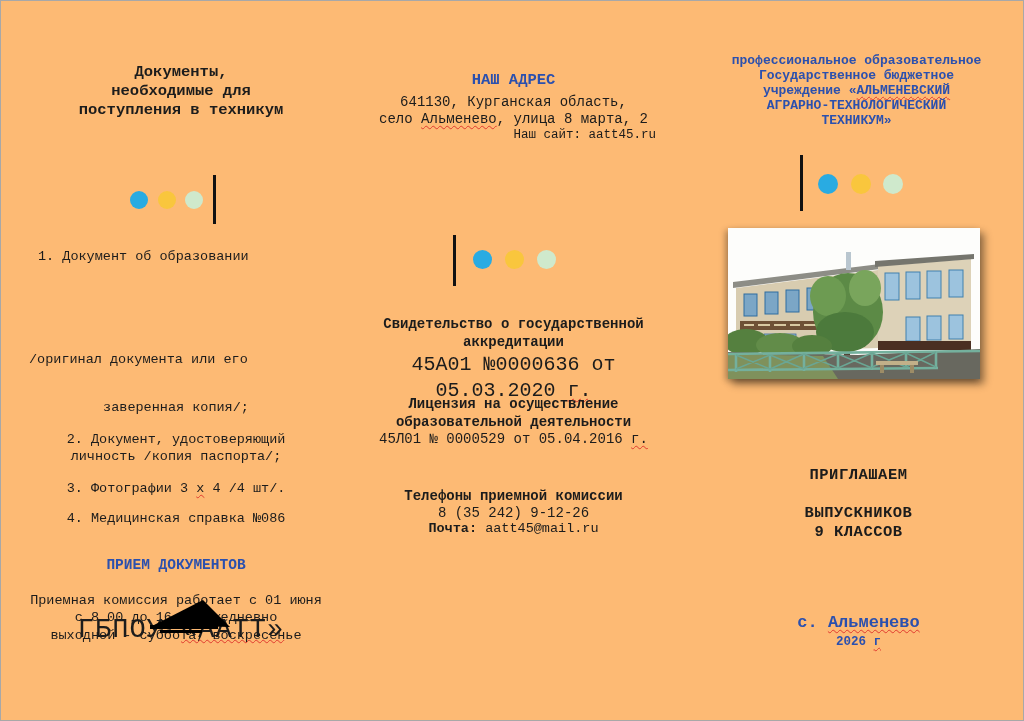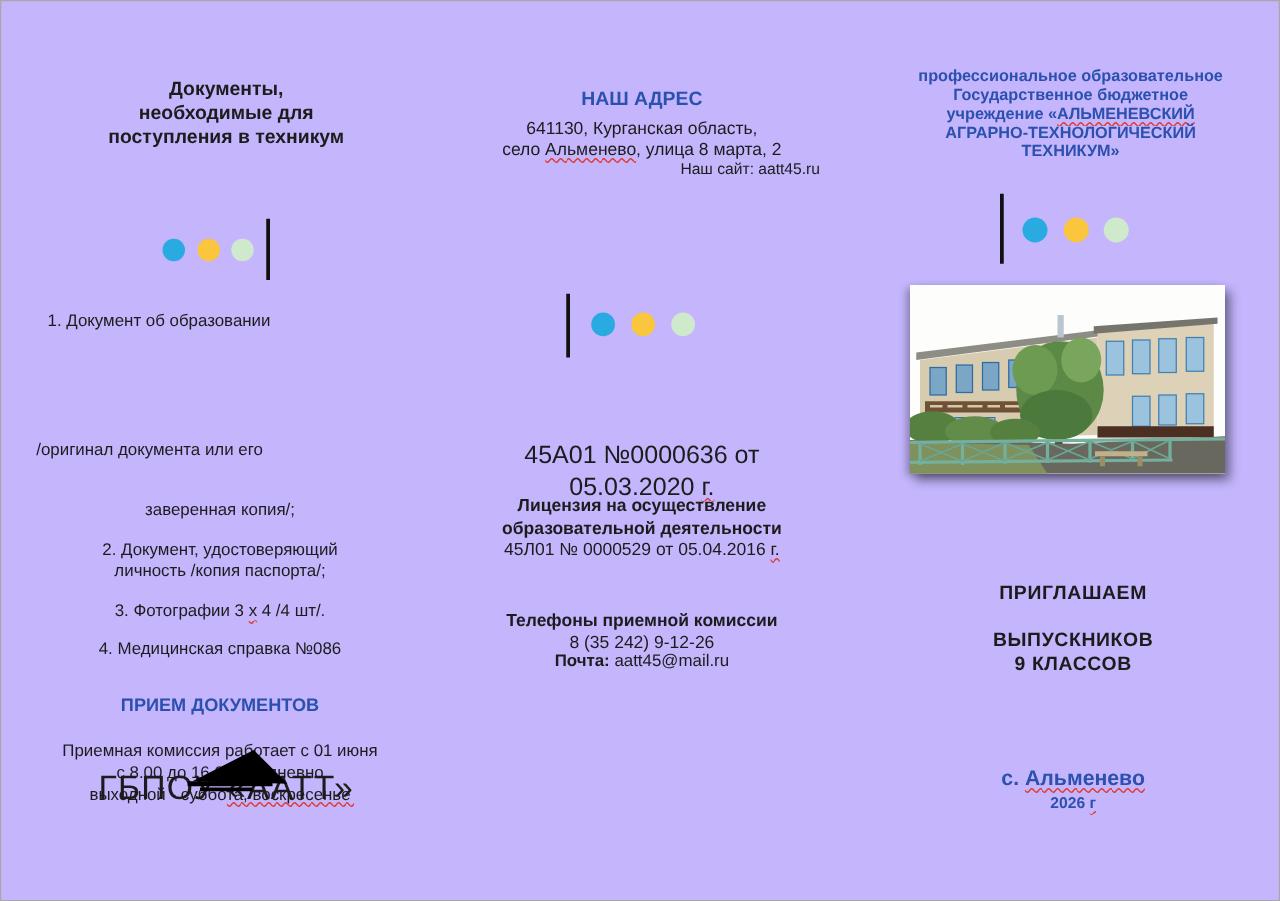--- a/index.html
+++ b/index.html
@@ -1,22 +1,22 @@
 <!DOCTYPE html>
 <html><head>
 <meta charset="utf-8">
 <style>
   html,body{margin:0;padding:0;background:#e8e8e8;}
   .page{
     position:relative;
     width:1022px;height:719px;
-    background:#c4b5fd;
+    background:#fdba74;
     border:1px solid #a8a8a8;
     overflow:hidden;
-    font-family:Liberation Sans, sans-serif;
+    font-family:Liberation Mono, monospace;
     color:#1c1c1c;
   }
   .abs{position:absolute;}
   .ctr{text-align:center;}
   .pre{white-space:pre-line;}
   .b{font-weight:700;}
   .blue{color:#2b50ae;}
   .body-txt{font-size:13.5px;line-height:1.28;}
   .title-txt{font-size:15.5px;line-height:1.22;font-weight:700;}
   .small-txt{font-size:12px;line-height:1.25;text-align:right;}
@@ -97,20 +97,22 @@
     <span>село </span><span class="sq">Альменево</span><span>, улица 8 марта, 2</span>
   </div>
 
   <div class="abs ctr small-txt" style="left:370px;top:127px;width:285px;font-size:12.5px;">Наш сайт: aatt45.ru</div>
 
   <span class="vbar" style="left:452px;top:234px;height:51px;"></span>
   <span class="dot" style="left:472px;top:249px;width:19px;height:19px;background:#29abe2;"></span>
   <span class="dot" style="left:504px;top:249px;width:19px;height:19px;background:#f9c63d;"></span>
   <span class="dot" style="left:536px;top:249px;width:19px;height:19px;background:#cfe9cc;"></span>
 
+  <div class="abs ctr body-txt b pre" style="left:370px;top:315px;width:285px;font-size:14px;">Свидетельство о государственной
+аккредитации</div>
   <div class="abs ctr body-txt" style="left:370px;top:351px;width:285px;font-size:20px;">
     <span>45А01 №0000636 от 05.03.2020 </span><span class="sq">г.</span>
   </div>
 
   <div class="abs ctr body-txt b pre" style="left:370px;top:395px;width:285px;font-size:14px;">Лицензия на осуществление
 образовательной деятельности</div>
   <div class="abs ctr body-txt" style="left:370px;top:430px;width:285px;font-size:14px;">
     <span>45Л01 № 0000529 от 05.04.2016 </span><span class="sq">г.</span>
   </div>
 

